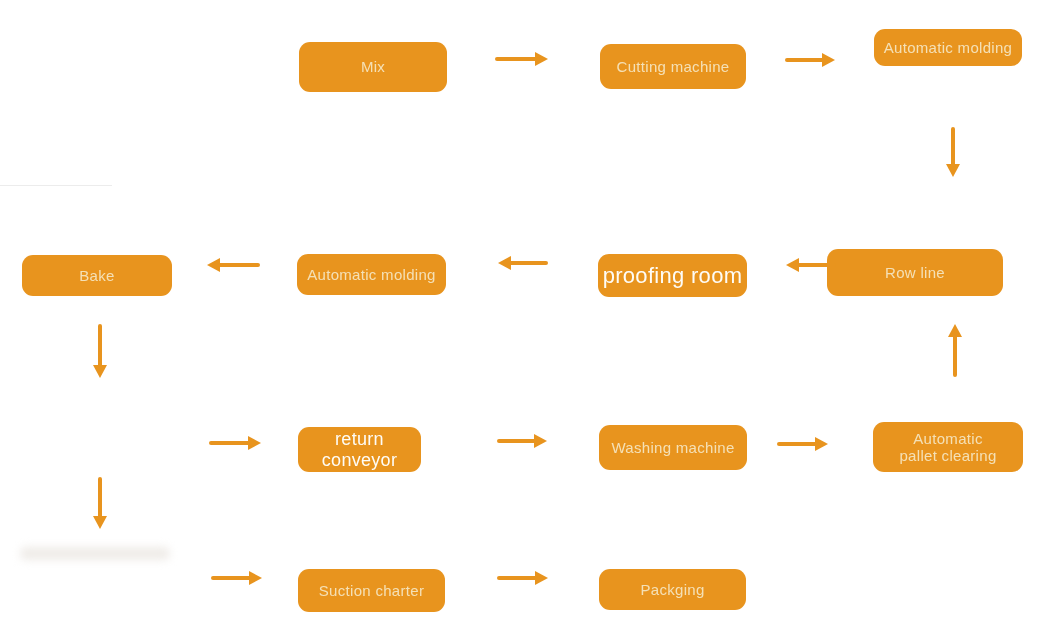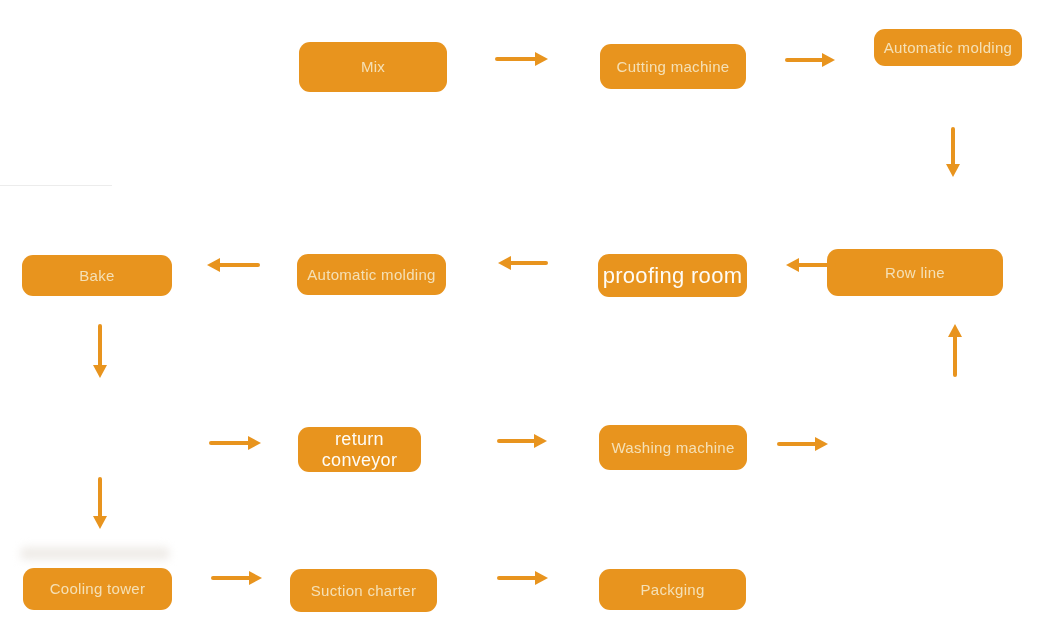--- a/index.html
+++ b/index.html
@@ -67,25 +67,26 @@
   <div class="node" style="left:827px;top:249px;width:176px;height:47px">
     <span class="label">Row line</span>
   </div>
 
   <div class="node" style="left:298px;top:427px;width:123px;height:45px">
     <span class="label t18 bright">return conveyor</span>
   </div>
   <div class="node" style="left:599px;top:425px;width:148px;height:45px">
     <span class="label">Washing machine</span>
   </div>
+  <div class="node" style="left:873px;top:422px;width:150px;height:50px">
+    <span class="label">Automatic
+pallet clearing</span>
+  </div>
 
-  <div class="node" style="left:23px;top:568px;width:149px;height:42px">
-    <span class="label">Cooling tower</span>
-  </div>
-  <div class="node" style="left:290px;top:569px;width:147px;height:43px">
+  <div class="node" style="left:298px;top:569px;width:147px;height:43px">
     <span class="label">Suction charter</span>
   </div>
   <div class="node" style="left:599px;top:569px;width:147px;height:41px">
     <span class="label">Packging</span>
   </div>
 
   <div class="arrow right" style="left:495px;top:51px;width:53px"></div>
   <div class="arrow right" style="left:785px;top:52px;width:50px"></div>
   <div class="arrow vert down" style="left:945px;top:127px;height:50px"></div>
 

